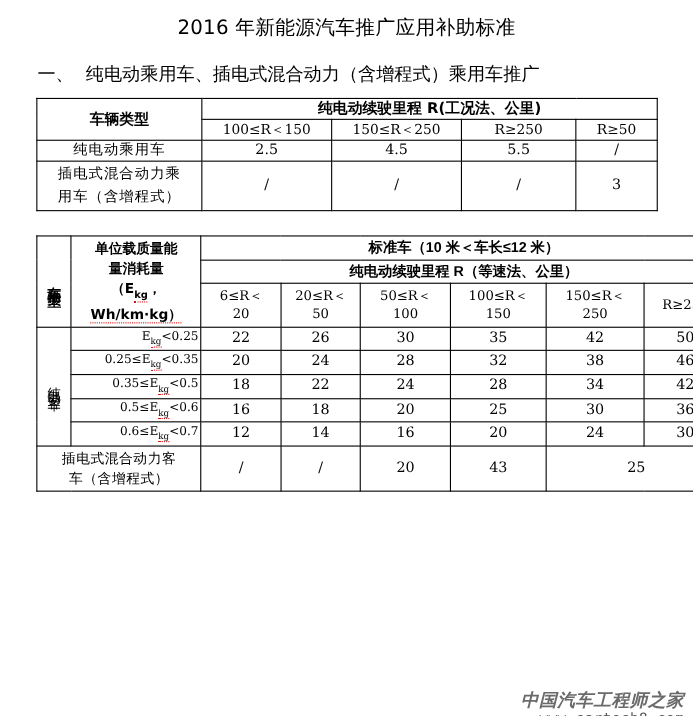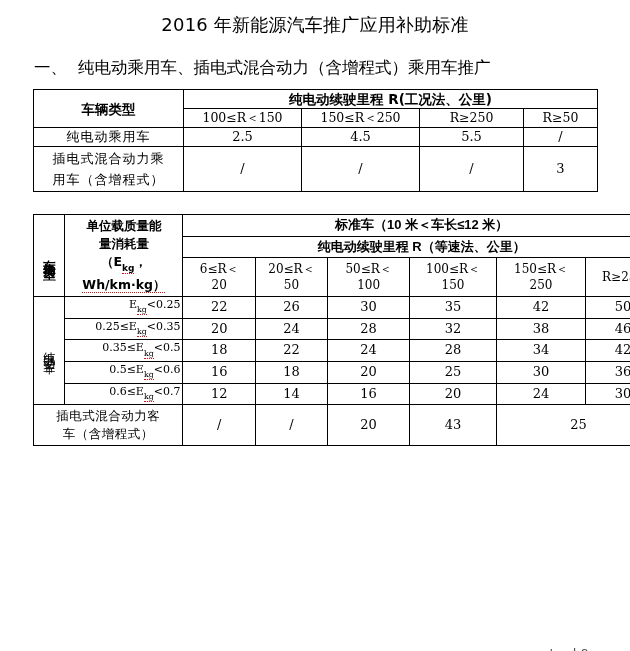--- a/index.html
+++ b/index.html
@@ -362,16 +362,17 @@
         <td class="num">/</td>
         <td class="num">20</td>
         <td class="num">43</td>
         <td colspan="2" class="num">25</td>
       </tr>
     </tbody>
   </table>
 
 
   <div class="watermark">
+    <div class="wm-cn">中国汽车工程师之家</div>
     <div class="wm-url">www.cartech8.com</div>
   </div>
 
 </div>
 
 </body></html>

